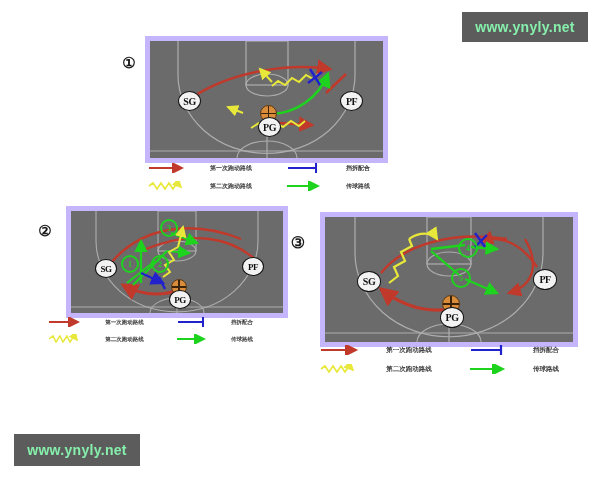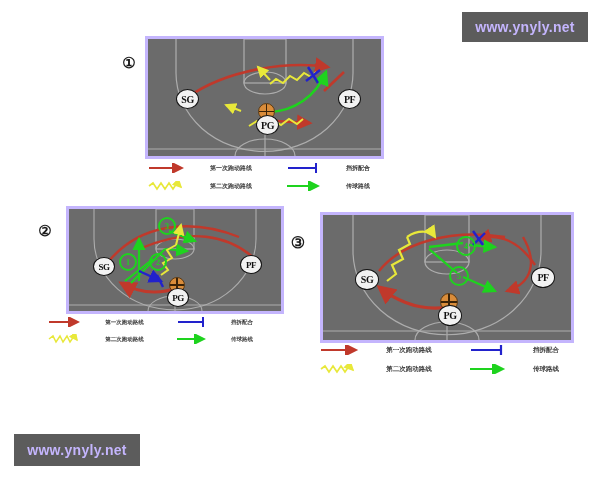--- a/index.html
+++ b/index.html
@@ -2,31 +2,31 @@
 <html><head>
 <meta charset="utf-8">
 <style>
   html,body{margin:0;padding:0;}
   body{
     width:600px;height:480px;background:#ffffff;
     font-family:"Liberation Sans","DejaVu Sans",sans-serif;
     position:relative;overflow:hidden;
   }
   .watermark{
-    position:absolute;background:#5c5c5c;color:#c4b5fd;
+    position:absolute;background:#5c5c5c;color:#86efac;
     font-size:14px;font-weight:bold;letter-spacing:.3px;
     display:flex;align-items:center;justify-content:center;
   }
   #wm-top{right:12px;top:12px;width:126px;height:30px;}
   #wm-bottom{left:14px;bottom:14px;width:126px;height:32px;}
 
   .play{position:absolute;}
   .court{
     position:absolute;background:#6b6b6b;
-    border:3px solid #c4b5fd;overflow:hidden;
+    border:5px solid #c4b5fd;overflow:hidden;
   }
   .court svg, .play > svg.overlay{position:absolute;left:0;top:0;}
   .seq-num{
     position:absolute;color:#1a1a1a;font-weight:bold;
     font-family:"Liberation Serif","DejaVu Serif",serif;
     display:flex;align-items:center;justify-content:center;
   }
   .legend{position:absolute;display:grid;grid-template-columns:auto auto auto auto;}
   .legend .cell{display:flex;align-items:center;}
   .legend .lab{

